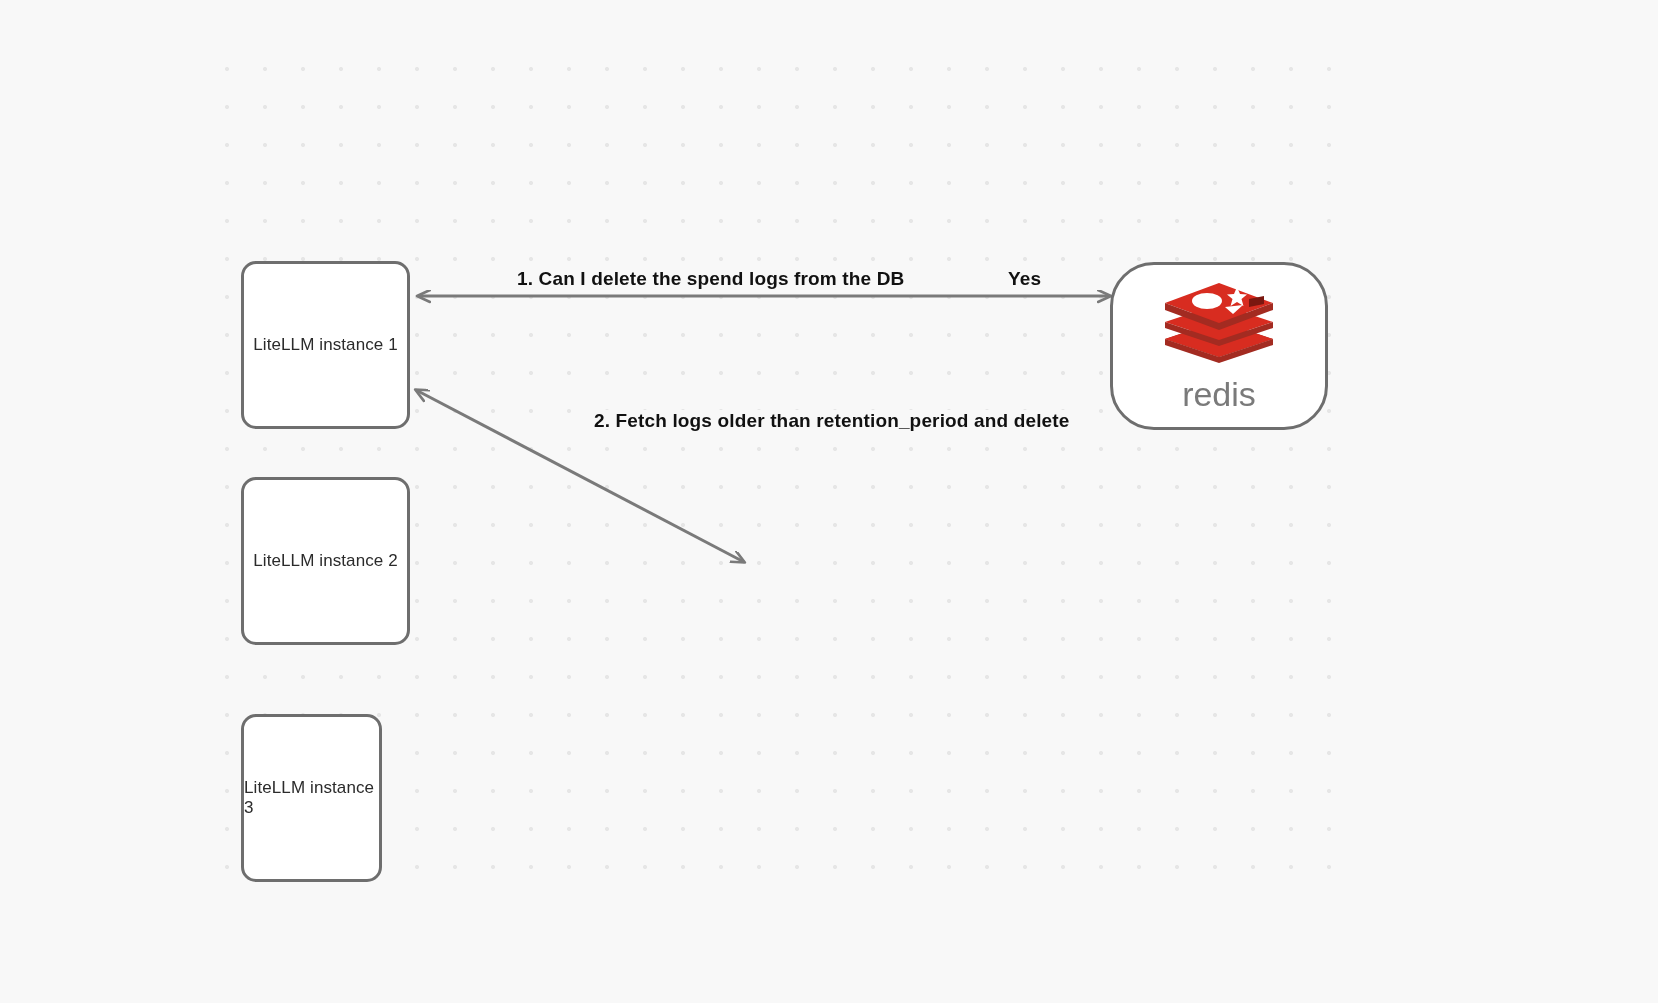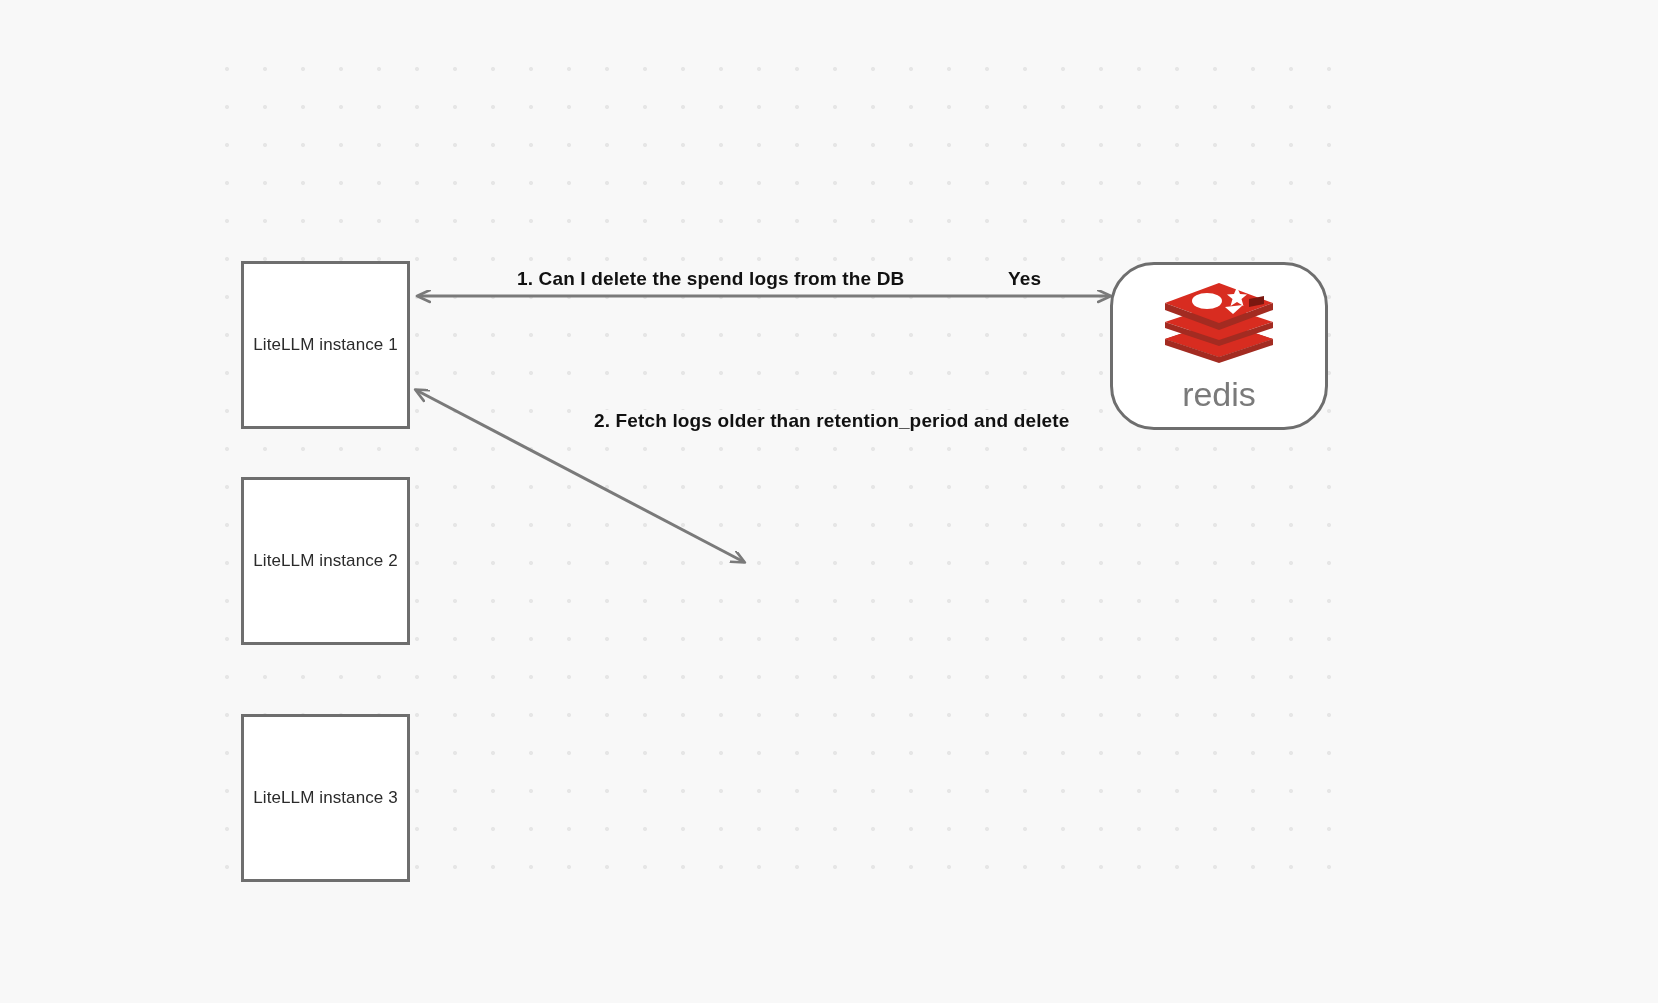--- a/index.html
+++ b/index.html
@@ -30,34 +30,34 @@
   .gutter.right { left: 1345px; width: 313px; }
   .band-top    { position: absolute; left: 0; top: 0;   width: 1658px; height: 55px;  background: #f8f8f8; z-index: 1; }
   .band-bottom { position: absolute; left: 0; top: 893px; width: 1658px; height: 110px; background: #f8f8f8; z-index: 1; }
 
   .node {
     position: absolute;
     z-index: 3;
     box-sizing: border-box;
     background: #ffffff;
     border: 3px solid #6e6e6e;
-    border-radius: 0;
+    border-radius: 15px;
     display: flex;
     align-items: center;
     justify-content: center;
   }
   .node-label {
     font-size: 17px;
     color: #2b2b2b;
     font-family: "Liberation Sans", sans-serif;
     letter-spacing: 0.1px;
   }
   #node-litellm-1 { left: 241px; top: 261px; width: 169px; height: 168px; }
   #node-litellm-2 { left: 241px; top: 477px; width: 169px; height: 168px; }
-  #node-litellm-3 { left: 241px; top: 714px; width: 169px; height: 168px; }
+  #node-litellm-3 { left: 241px; top: 714px; width: 141px; height: 168px; }
 
   #node-redis {
     left: 1110px; top: 262px; width: 218px; height: 168px;
     border-radius: 44px;
     flex-direction: column;
     gap: 18px;
   }
   .redis-mark { width: 122px; height: 86px; }
   .redis-word { width: 126px; height: 40px; margin-top: -6px; }
 

